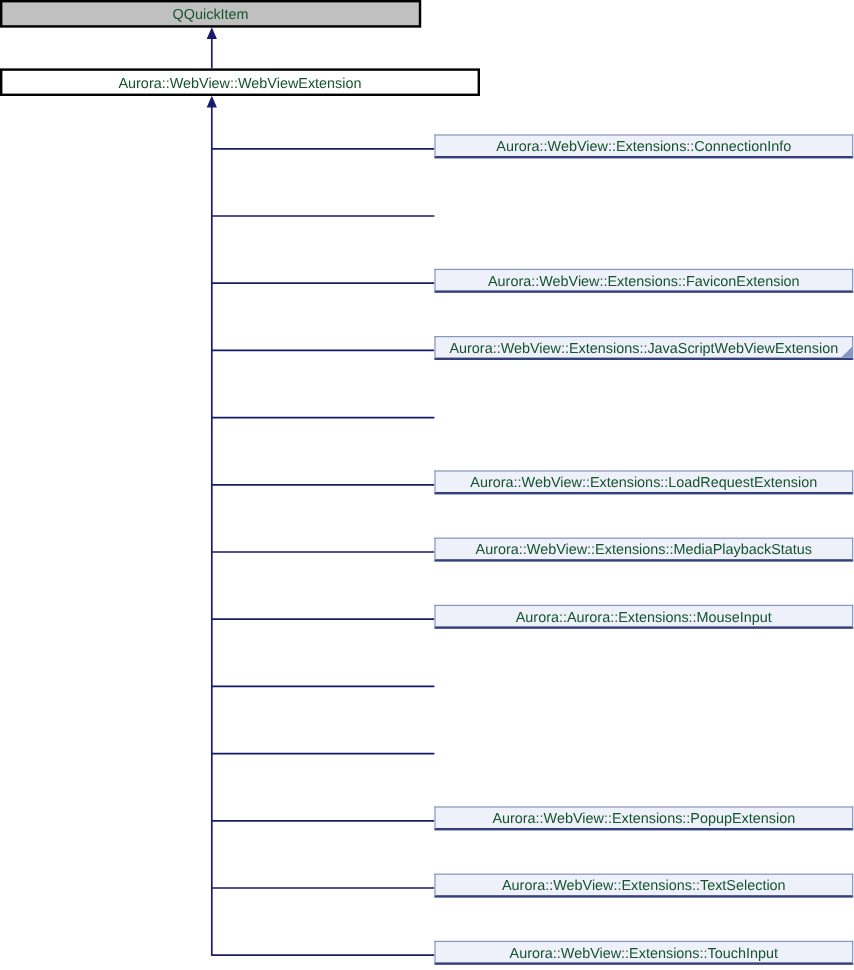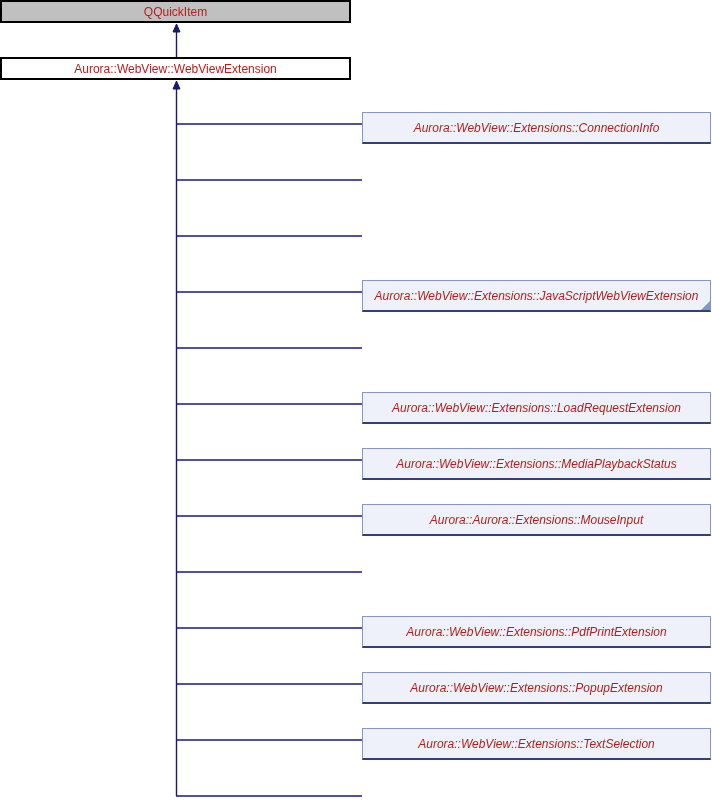--- a/index.html
+++ b/index.html
@@ -32,43 +32,42 @@
   }
   
   .node {
     position: absolute;
     box-sizing: border-box;
     display: flex;
     align-items: center;
     justify-content: center;
     white-space: nowrap;
     font-size: 12px;
-    color: #b91c1c;
+    color: #14532d;
     cursor: pointer;
   }
   .node.root {
     left: 0; top: 1;
     width: 351px; height: 23px;
     background: var(--c-root-fill, #c0c0c0);
     border: 2px solid var(--c-root-border, #000000);
   }
   .node.parent {
     left: 0; top: 57px;
-    width: 351px; height: 23px;
+    width: 400px; height: 23px;
     background: var(--c-parent-fill, #ffffff);
     border: 2px solid var(--c-root-border, #000000);
     text-align: center;
   }
   .node.child {
     left: 362px;
-    width: 349px; height: 32px;
+    width: 349px; height: 20px;
     background: var(--c-child-fill, #eef1f9);
     border: 1px solid var(--c-child-border, #8696c3);
     border-bottom: 2px solid var(--c-child-border-bottom, #31407a);
-    font-style: italic;
   }
   .fold {
     position: absolute;
     right: 0;
     bottom: 0;
     width: 0;
     height: 0;
     border-left: 9px solid transparent;
     border-bottom: 9px solid var(--c-child-border, #8fa0cd);
   }
@@ -101,34 +100,35 @@
     <line x1="176" y1="796" x2="362" y2="796"></line>
   </svg>
 
   <div class="node root">QQuickItem</div>
 
   <div class="node parent">Aurora::WebView::WebViewExtension</div>
 
   <div class="node child" style="top:112px">Aurora::WebView::Extensions::ConnectionInfo</div>
 
 
+  <div class="node child" style="top:224px">Aurora::WebView::Extensions::FaviconExtension</div>
 
   <div class="node child" style="top:280px">
     <span>Aurora::WebView::Extensions::JavaScriptWebViewExtension</span>
     <span class="fold"></span>
   </div>
 
 
   <div class="node child" style="top:392px">Aurora::WebView::Extensions::LoadRequestExtension</div>
 
   <div class="node child" style="top:448px">Aurora::WebView::Extensions::MediaPlaybackStatus</div>
 
   <div class="node child" style="top:504px">Aurora::Aurora::Extensions::MouseInput</div>
 
 
-  <div class="node child" style="top:616px">Aurora::WebView::Extensions::PdfPrintExtension</div>
 
   <div class="node child" style="top:728px">Aurora::WebView::Extensions::TextSelection</div>
 
   <div class="node child" style="top:672px">Aurora::WebView::Extensions::PopupExtension</div>
 
+  <div class="node child" style="top:784px">Aurora::WebView::Extensions::TouchInput</div>
 
 </div>
 
 </body></html>

